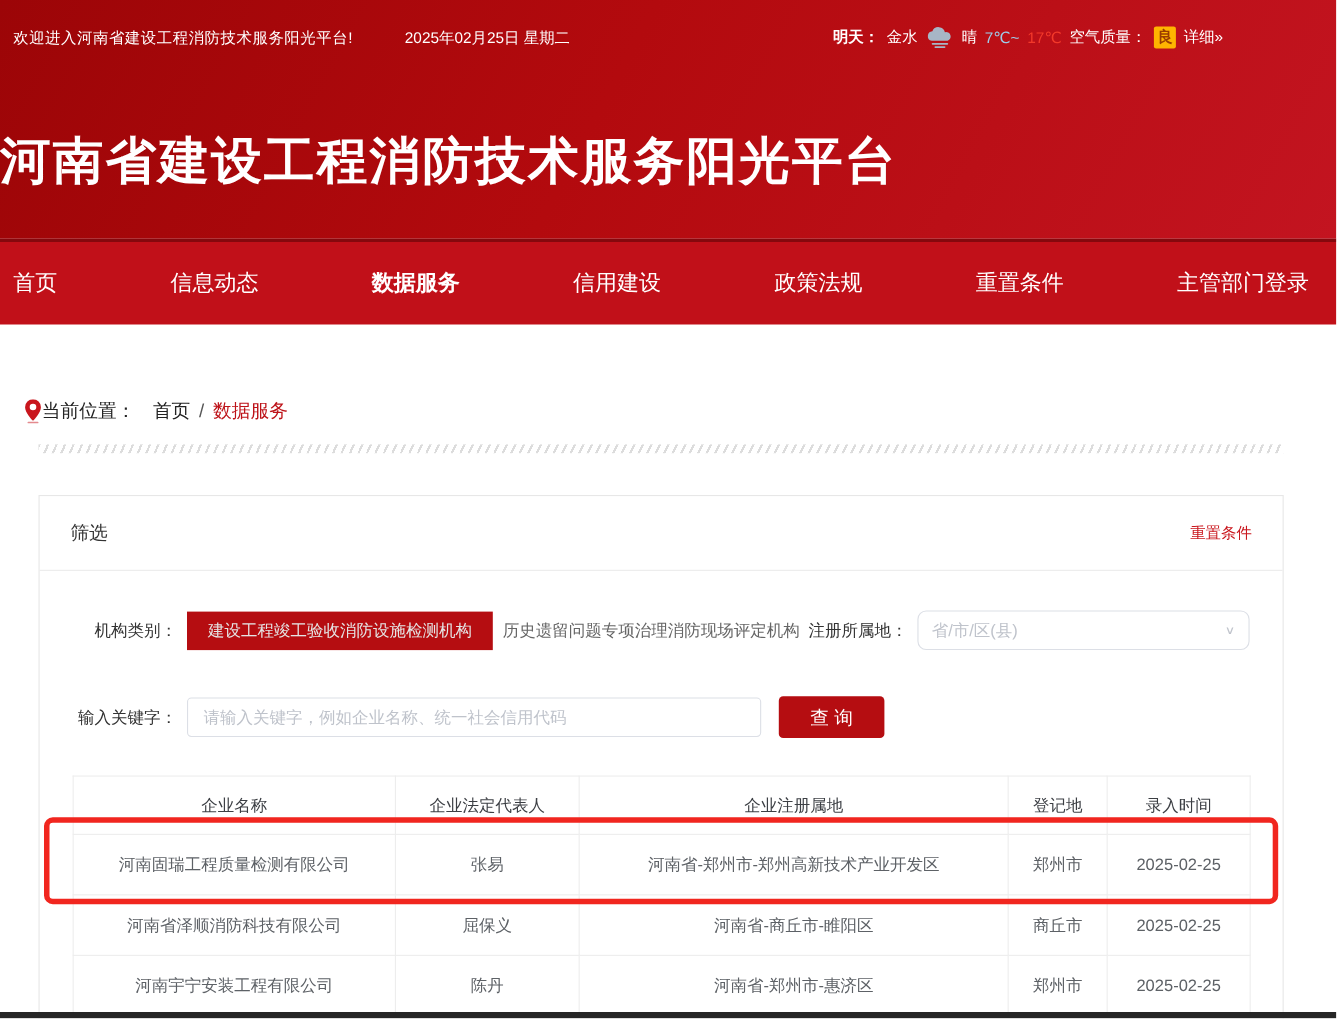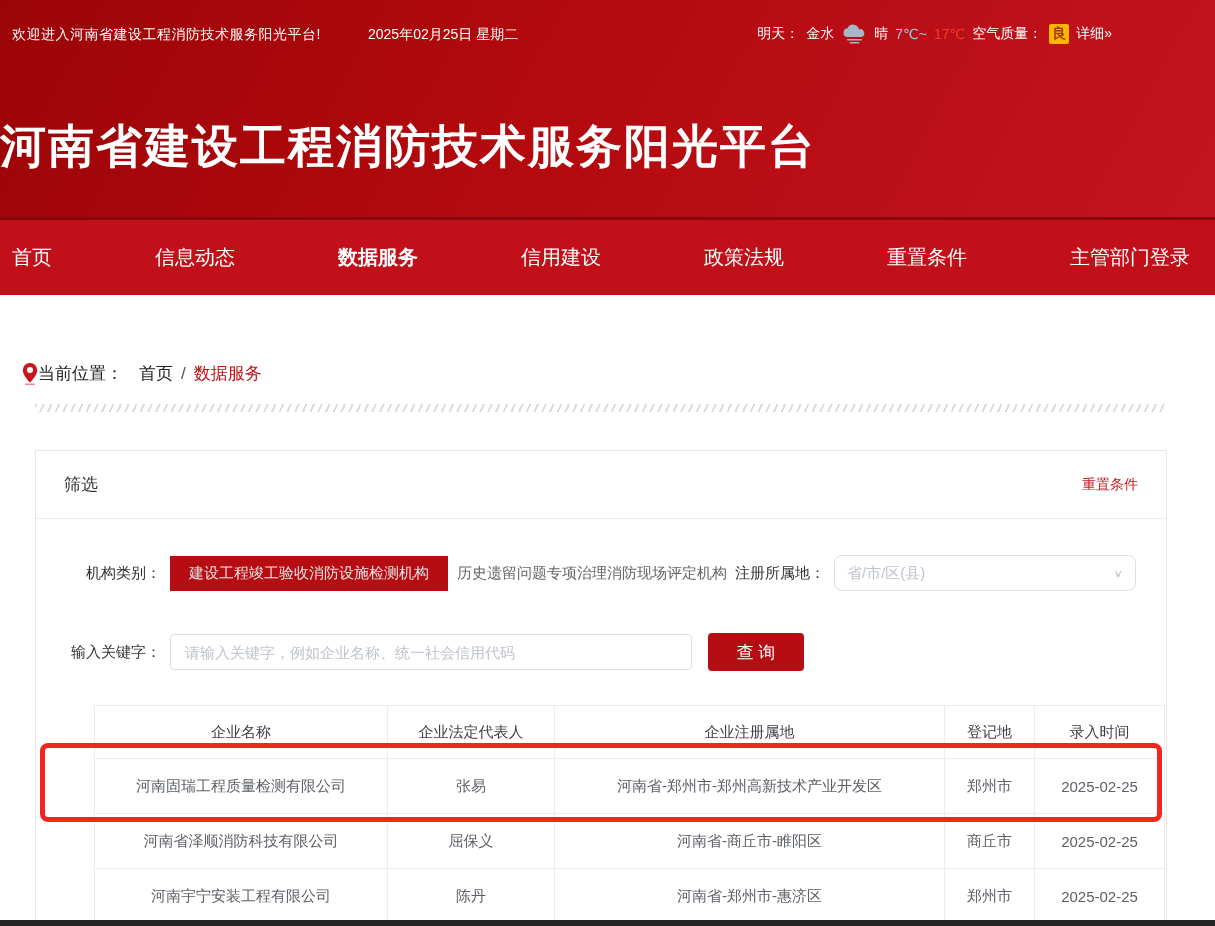--- a/index.html
+++ b/index.html
@@ -7,21 +7,21 @@
     font-family:"Liberation Sans","DejaVu Sans",sans-serif; }
   .stage { position:relative; width:1215px; height:926px; background:#fff; overflow:hidden; }
 
   
   .header { position:absolute; left:0; top:0; width:1215px; height:217px;
     background:linear-gradient(118deg,#9c0507 0%,#b30a0e 45%,#c31420 100%); }
   .topbar { position:absolute; left:0; top:0; width:100%; height:58px; color:#fff; font-size:14px; }
   .welcome { position:absolute; left:12px; top:26px; letter-spacing:.5px; }
   .date { position:absolute; left:368px; top:26px; }
   .weather { position:absolute; right:103px; top:24px; display:flex; align-items:center; gap:7px; }
-  .weather .bold { font-weight:normal;padding-left:20px; }
+  .weather .bold { font-weight:bold;padding-left:20px; }
   .cloud-svg { width:26px; height:20px; display:block; }
   .temp-low { color:#9ecbe8; }
   .temp-high { color:#f2392a; }
   .air-badge { background:#ffb400; color:#9a3c00; font-weight:bold; padding:1px 3px; border-radius:2px; font-size:14px; }
   .detail-link { color:#fff; cursor:pointer; }
   .site-title { position:absolute; left:0; top:116px; color:#fff; font-size:46px; font-weight:900; letter-spacing:2px; }
 
   
   .nav { position:absolute; left:0; top:217px; width:1215px; height:78px; background:#c11019;
     border-top:3px solid rgba(60,0,0,.45); display:flex; align-items:center;
@@ -59,21 +59,21 @@
     display:flex; align-items:center; padding:0 12px; cursor:pointer; background:#fff; }
   .select-placeholder { color:#bfc3cb; font-size:15px; flex:1; }
   .chevron { color:#c0c4cc; font-size:13px; transform:scaleY(.8); }
   .kw-input { margin-left:9px; width:522px; height:36px; border:1px solid #dcdfe6; border-radius:4px;
     padding:0 14px; font-size:15px; color:#333; outline:none; }
   .kw-input::placeholder { color:#bfc3cb; }
   .search-btn { margin-left:16px; width:96px; height:38px; background:#b50d11; color:#fff;
     border:none; border-radius:4px; font-size:17px; cursor:pointer; }
 
   
-  .tbl { margin-top:34px; border-collapse:collapse; table-layout:fixed; width:1070px;margin-left:28px; }
+  .tbl { margin-top:34px; border-collapse:collapse; table-layout:fixed; width:1070px; }
   .tbl th, .tbl td { border:1px solid #ededed; text-align:center; font-weight:normal;
     font-size:15px; color:#5d6166; overflow:hidden; }
   .tbl th { height:53px; color:#3c3f44; }
   .tbl td { height:55px; }
   .c0{width:293px;} .c1{width:167px;} .c2{width:390px;} .c3{width:90px;} .c4{width:130px;}
 
   
   .annotation { position:absolute; left:40px; top:743px; width:1122px; height:79px;
     border:5px solid #f1261f; border-radius:8px; pointer-events:none; z-index:5; }
 

